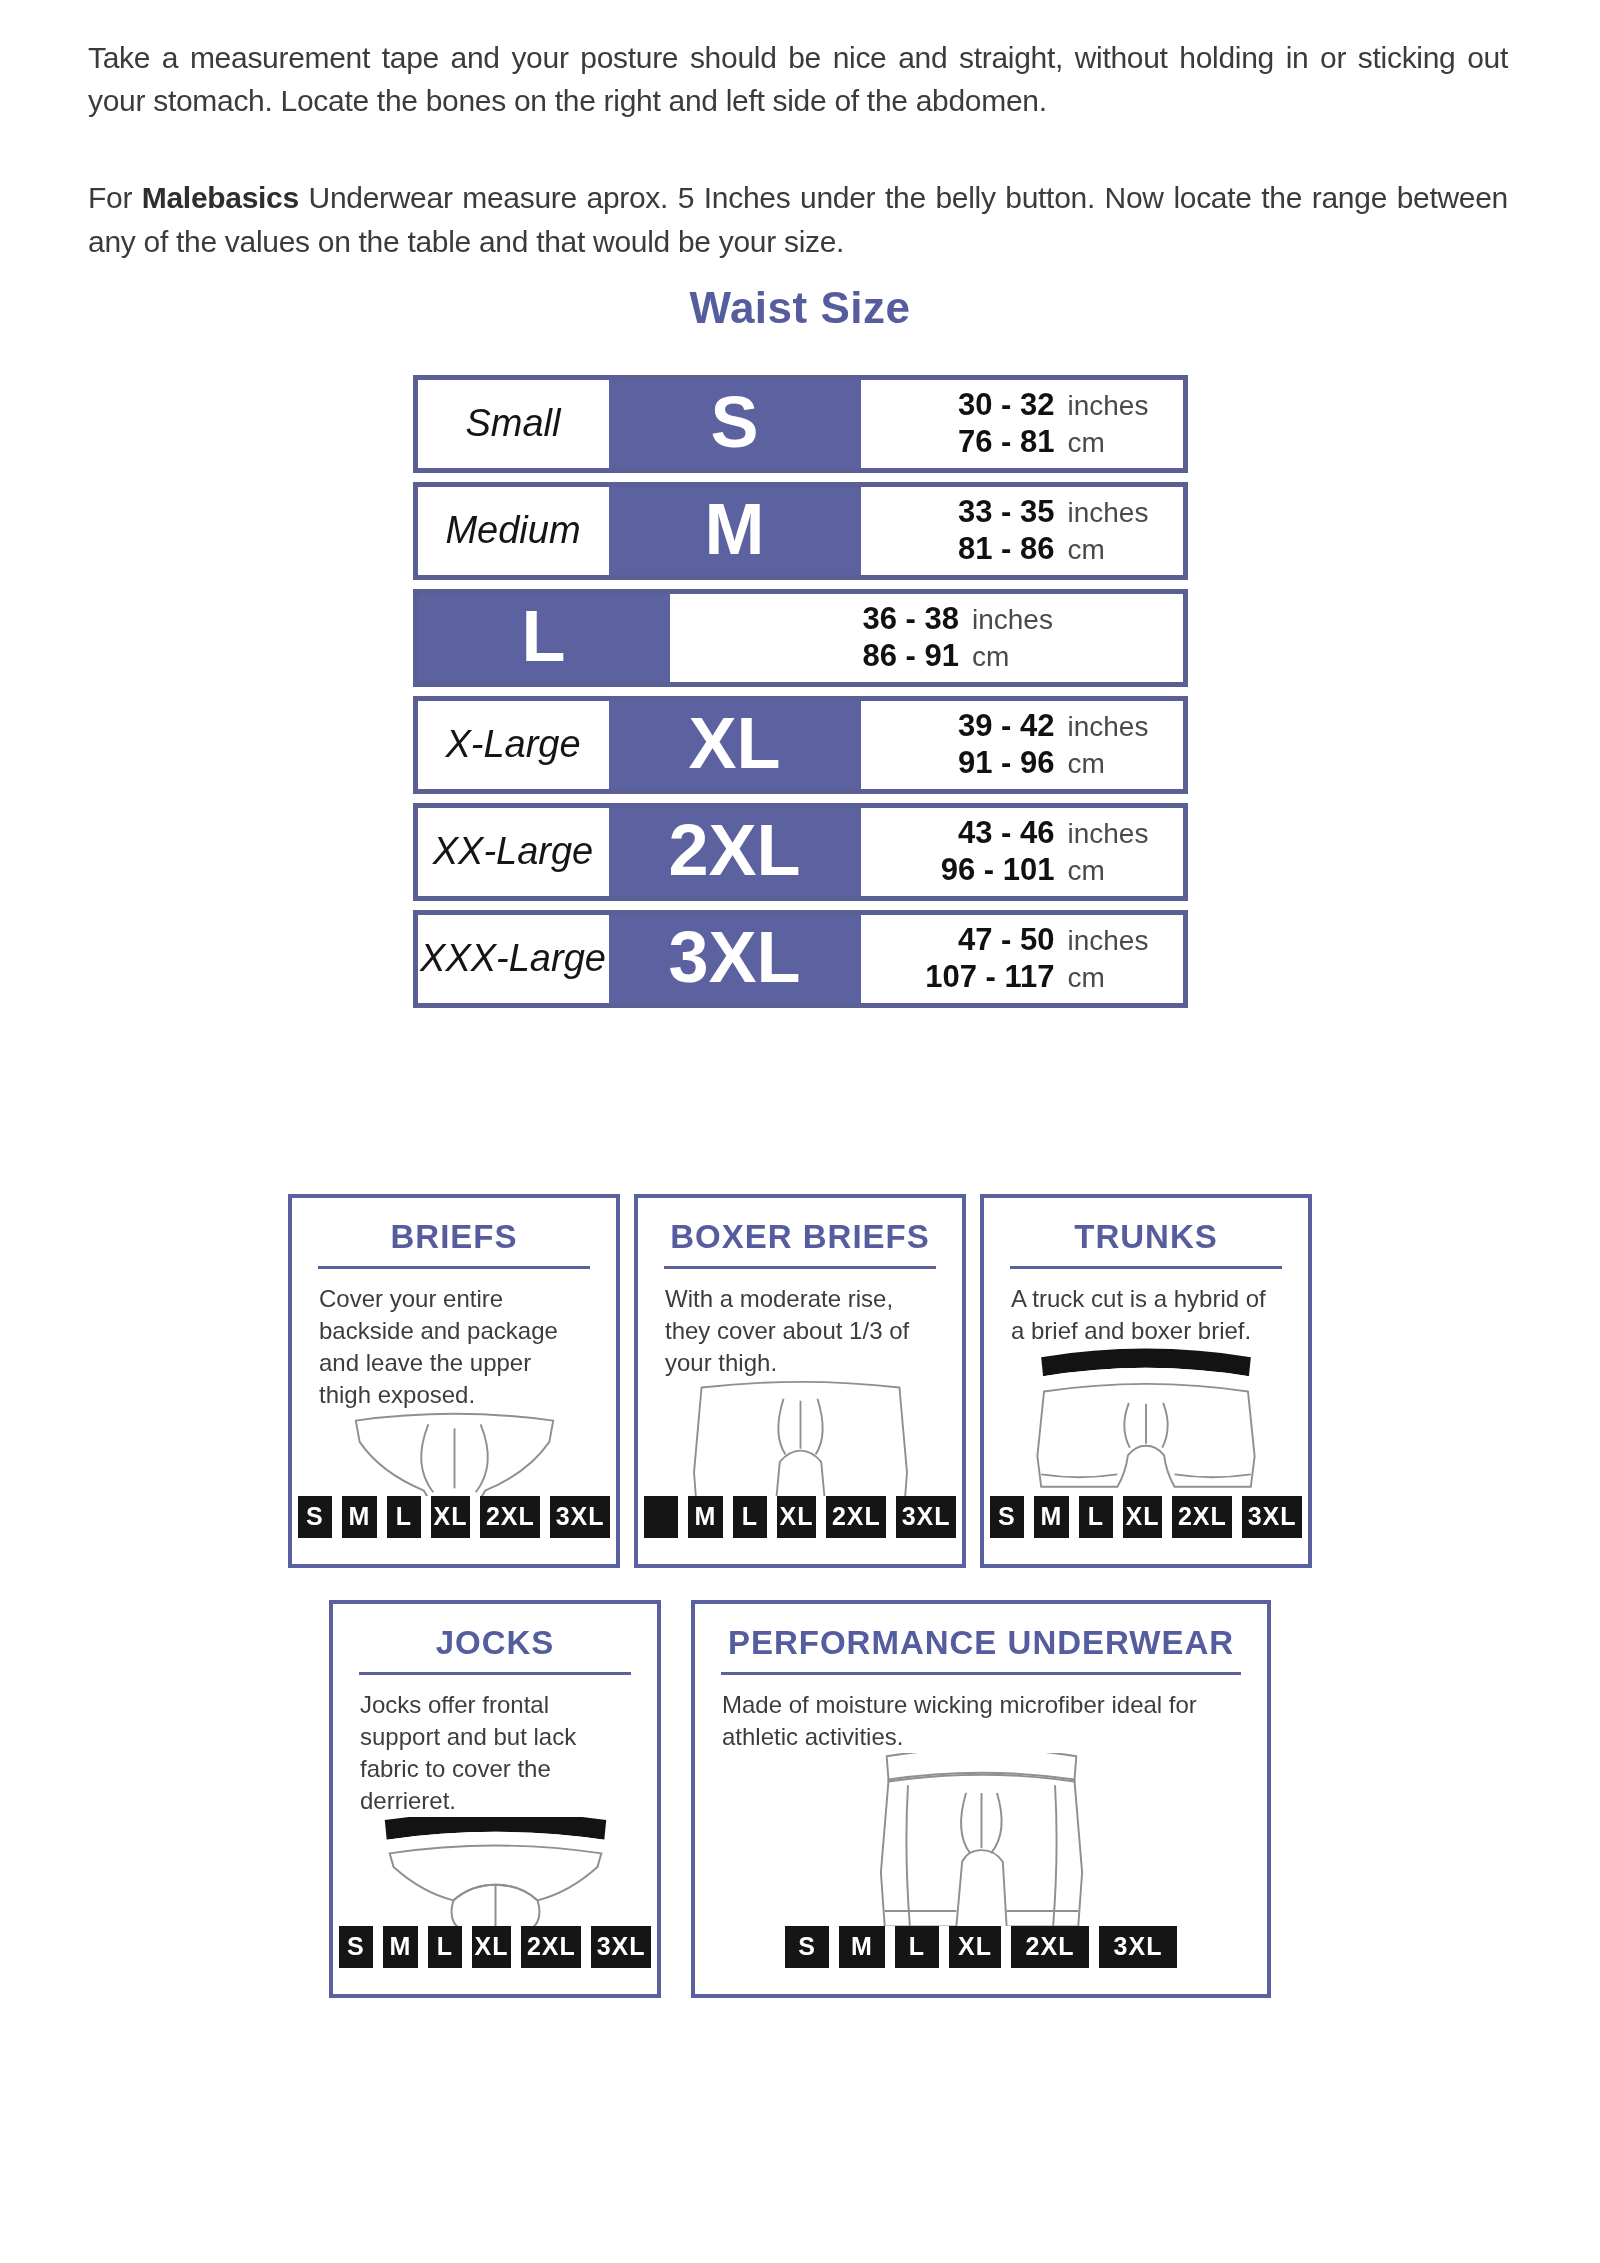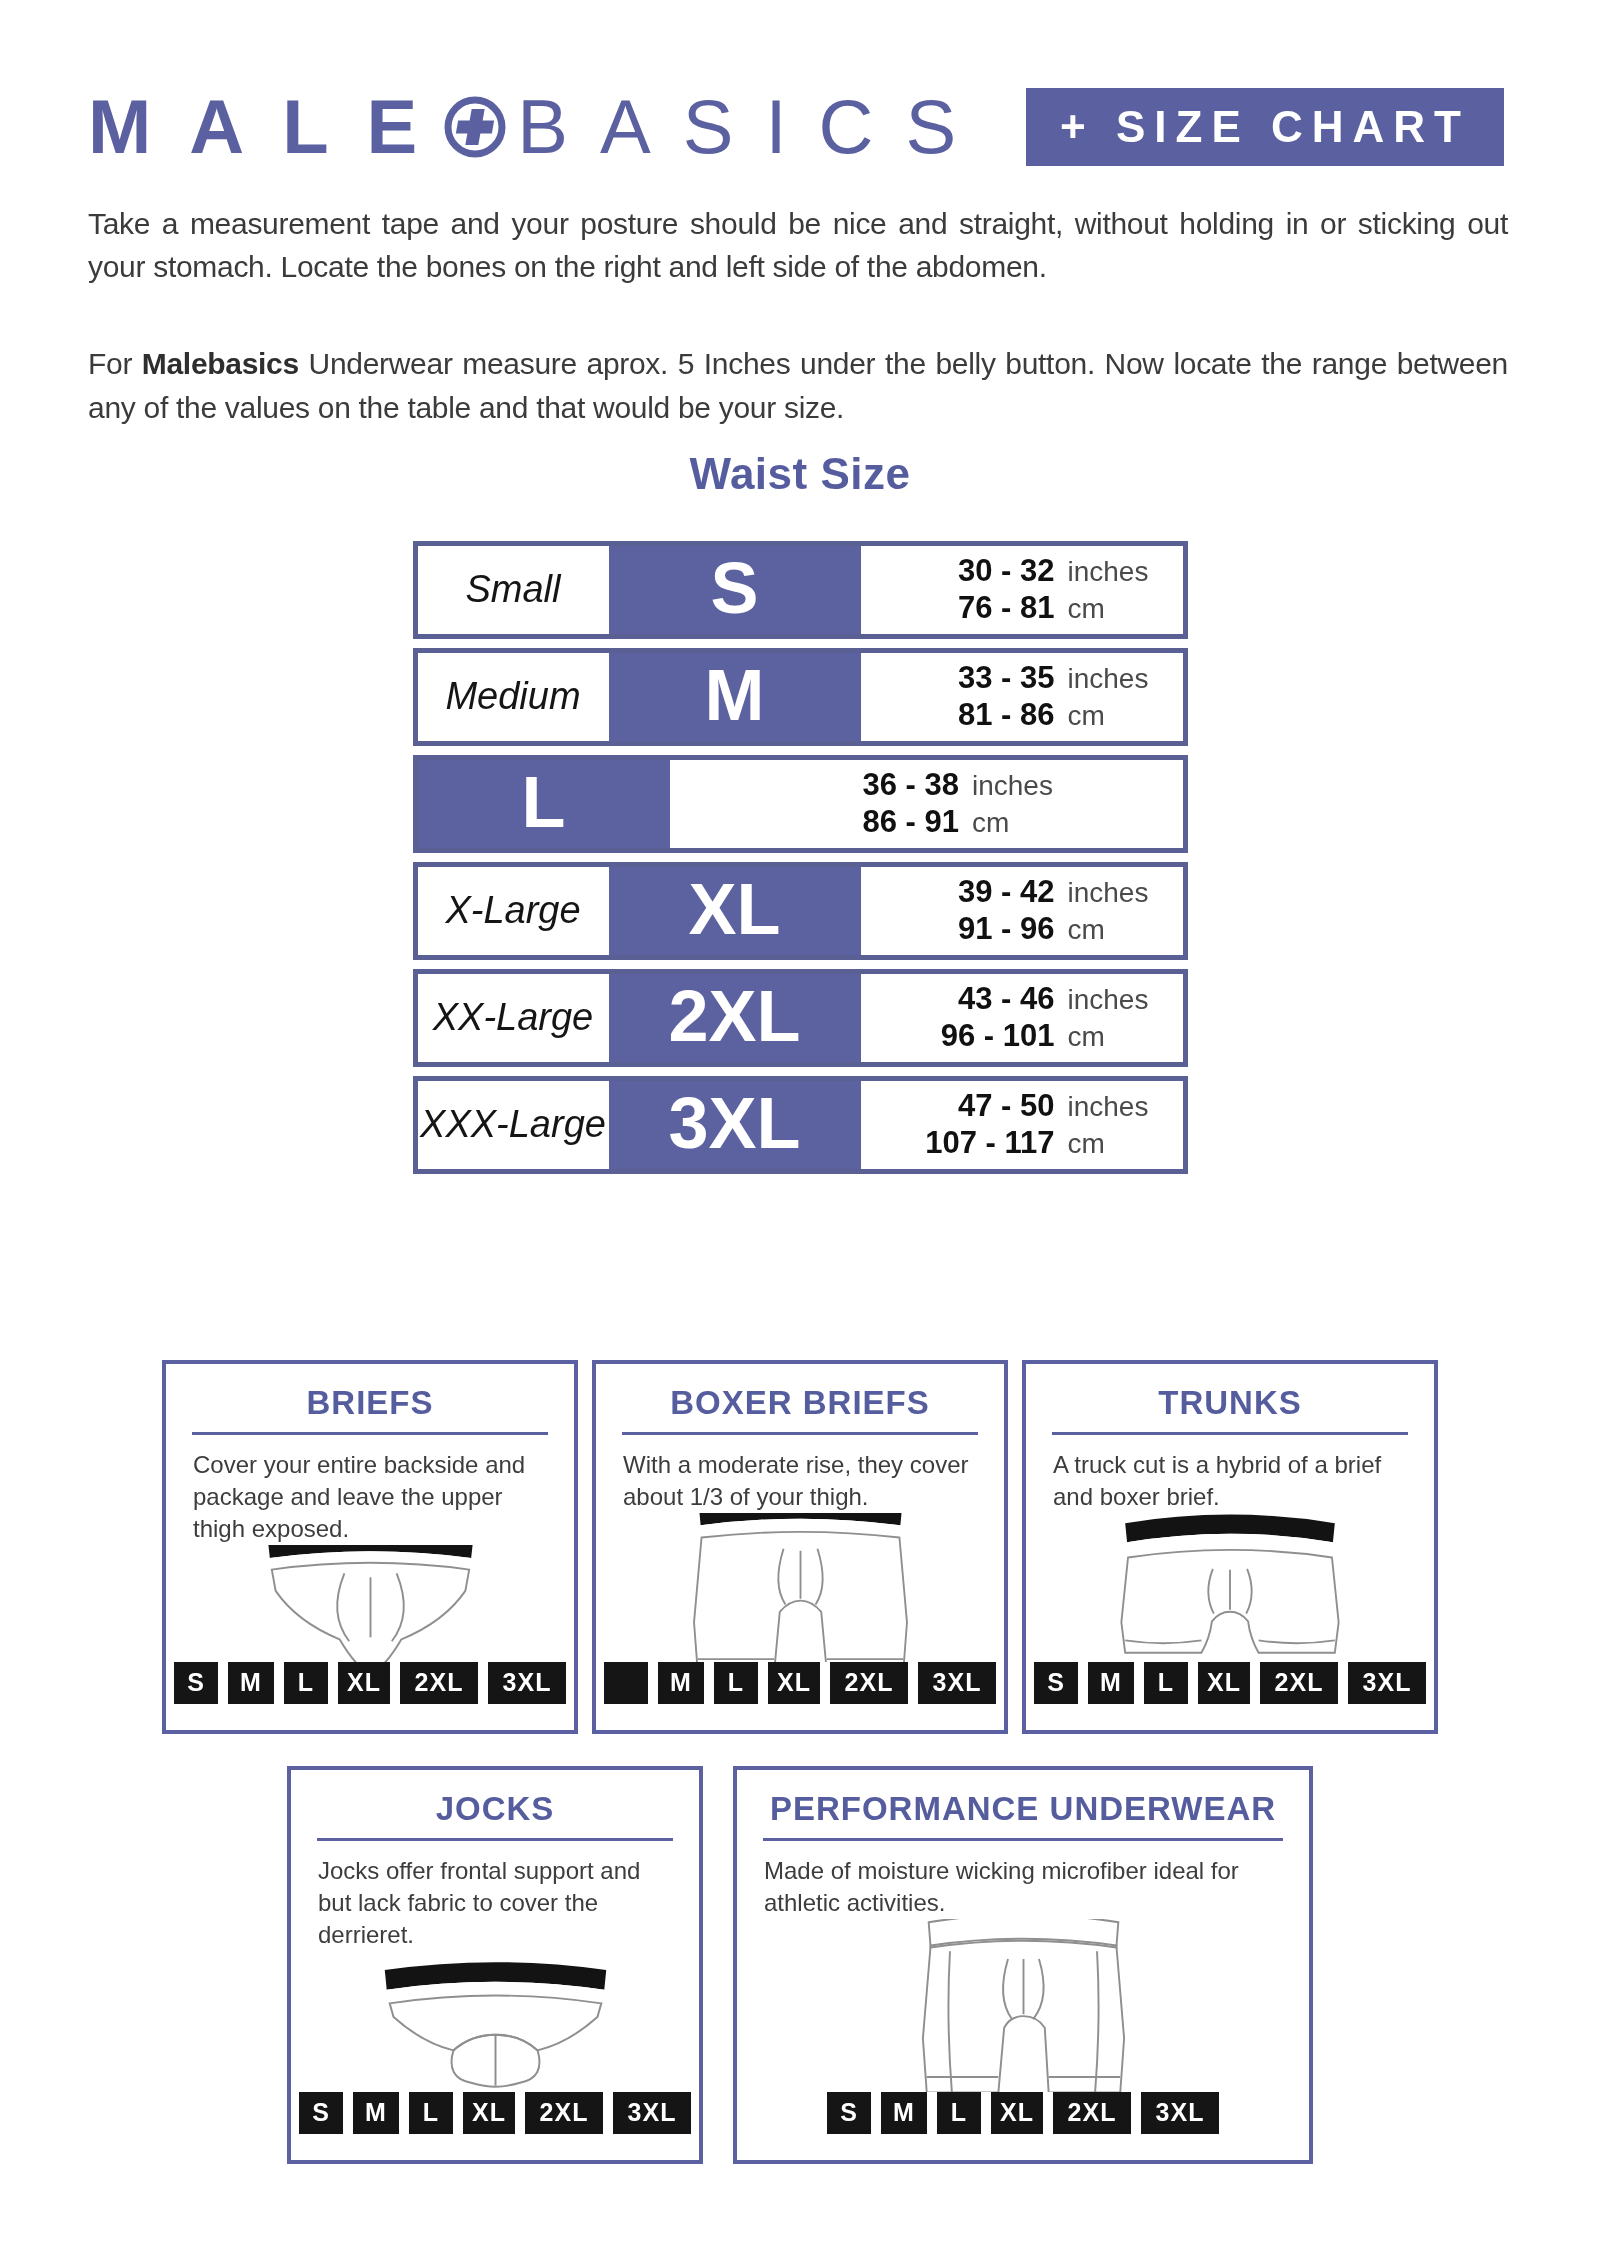--- a/index.html
+++ b/index.html
@@ -39,21 +39,21 @@
             font-size:72px; font-weight:700; line-height:1; padding-bottom:4px; }
   .t-range { flex:1; display:flex; flex-direction:column; justify-content:center; }
   .r-line { display:flex; justify-content:center; align-items:baseline; line-height:1.18; }
   .r-num { width:168px; text-align:right; font-size:31px; font-weight:700;
            color:#111111; white-space:nowrap; }
   .r-unit { width:102px; padding-left:13px; font-size:28px; color:#4a4a4a; }
   
   .cards-row { display:flex; justify-content:center; align-items:stretch; }
   .cards-row-1 { margin-top:186px; gap:14px; }
   .cards-row-2 { margin-top:32px; gap:30px; }
-  .card { width:416px; height:374px; border:4px solid #5b61a0; background:#ffffff;
+  .card { width:332px; height:374px; border:4px solid #5b61a0; background:#ffffff;
           display:flex; flex-direction:column; }
   .cards-row-2 .card { height:398px; }
   .card-wide { width:580px; }
   .card-title { margin:20px 10px 0; text-align:center; font-size:33px; font-weight:700;
                 color:#565d9e; letter-spacing:1px; white-space:nowrap; }
   .card-rule { border:none; border-top:3px solid #5b61a0; margin:10px 26px 0; }
   .card-desc { margin:14px 27px 0; font-size:24px; line-height:1.34; color:#3d3d3d; }
   .card-art { flex:1; display:flex; align-items:center; justify-content:center;
               overflow:hidden; }
   .chips { display:flex; justify-content:center; gap:10px; margin:0 6px 26px; }
@@ -63,36 +63,20 @@
   .w1 { width:44px; } .w2 { width:46px; } .w3 { width:44px; }
   .w4 { width:52px; } .w5 { width:78px; } .w6 { width:78px; }
   
   .art-line { fill:none; stroke:#8f8f8f; stroke-width:2; }
 </style>
 </head>
 <body>
 
 <div class="page">
 
-  <div class="header">
-    <div class="logo">
-      <span class="logo-male">MALE</span>
-      <svg class="logo-plus" viewBox="0 0 68 68">
-        <circle cx="34" cy="34" r="27" fill="none" stroke="#5b61a0" stroke-width="7"></circle>
-        <g fill="#5b61a0" transform="translate(34,34) skewX(-10) translate(-34,-34)">
-          <rect x="27.5" y="16" width="13" height="36"></rect>
-          <rect x="16" y="27.5" width="36" height="13"></rect>
-        </g>
-      </svg>
-      <span class="logo-basics">BASICS</span>
-    </div>
-    <div class="badge">
-      <span>+ SIZE CHART</span>
-    </div>
-  </div>
 
   <p class="intro">Take a measurement tape and your posture should be nice and straight, without holding in or sticking out your stomach. Locate the bones on the right and left side of the abdomen.</p>
   <p class="intro"><span>For </span><b>Malebasics</b><span> Underwear measure aprox. 5 Inches under the belly button. Now locate the range between any of the values on the table and that would be your size.</span></p>
 
   <h1 class="table-title">Waist Size</h1>
 
   <div class="wtable">
 
     <div class="t-row">
       <div class="t-label">Small</div>

